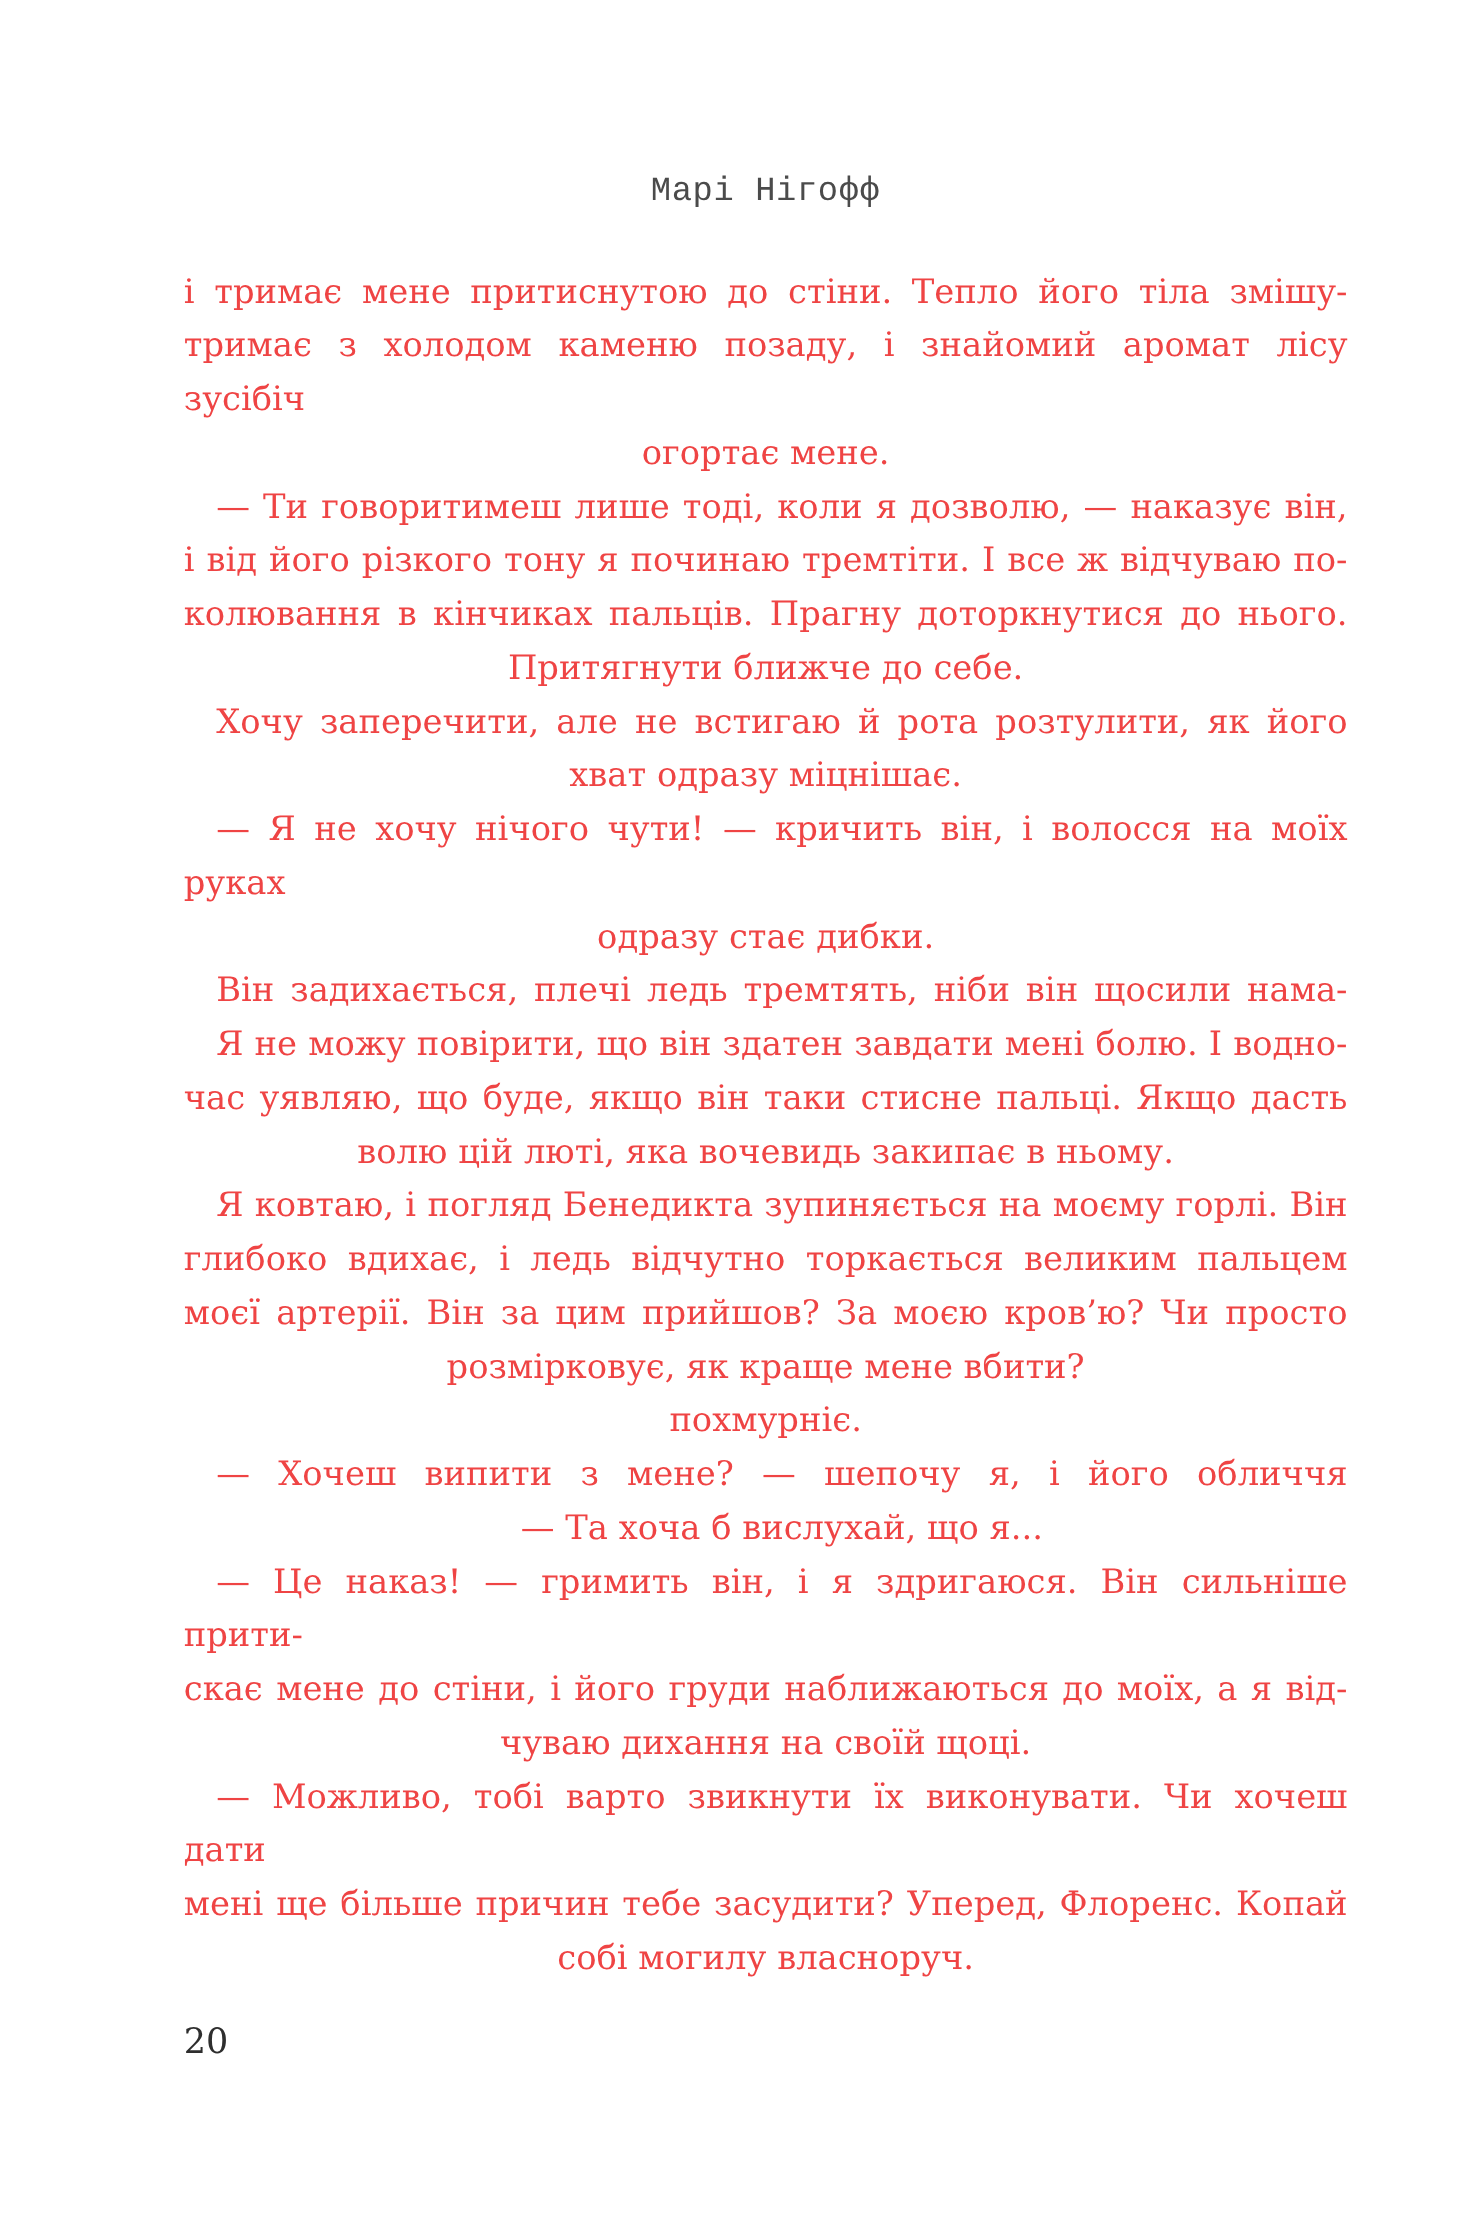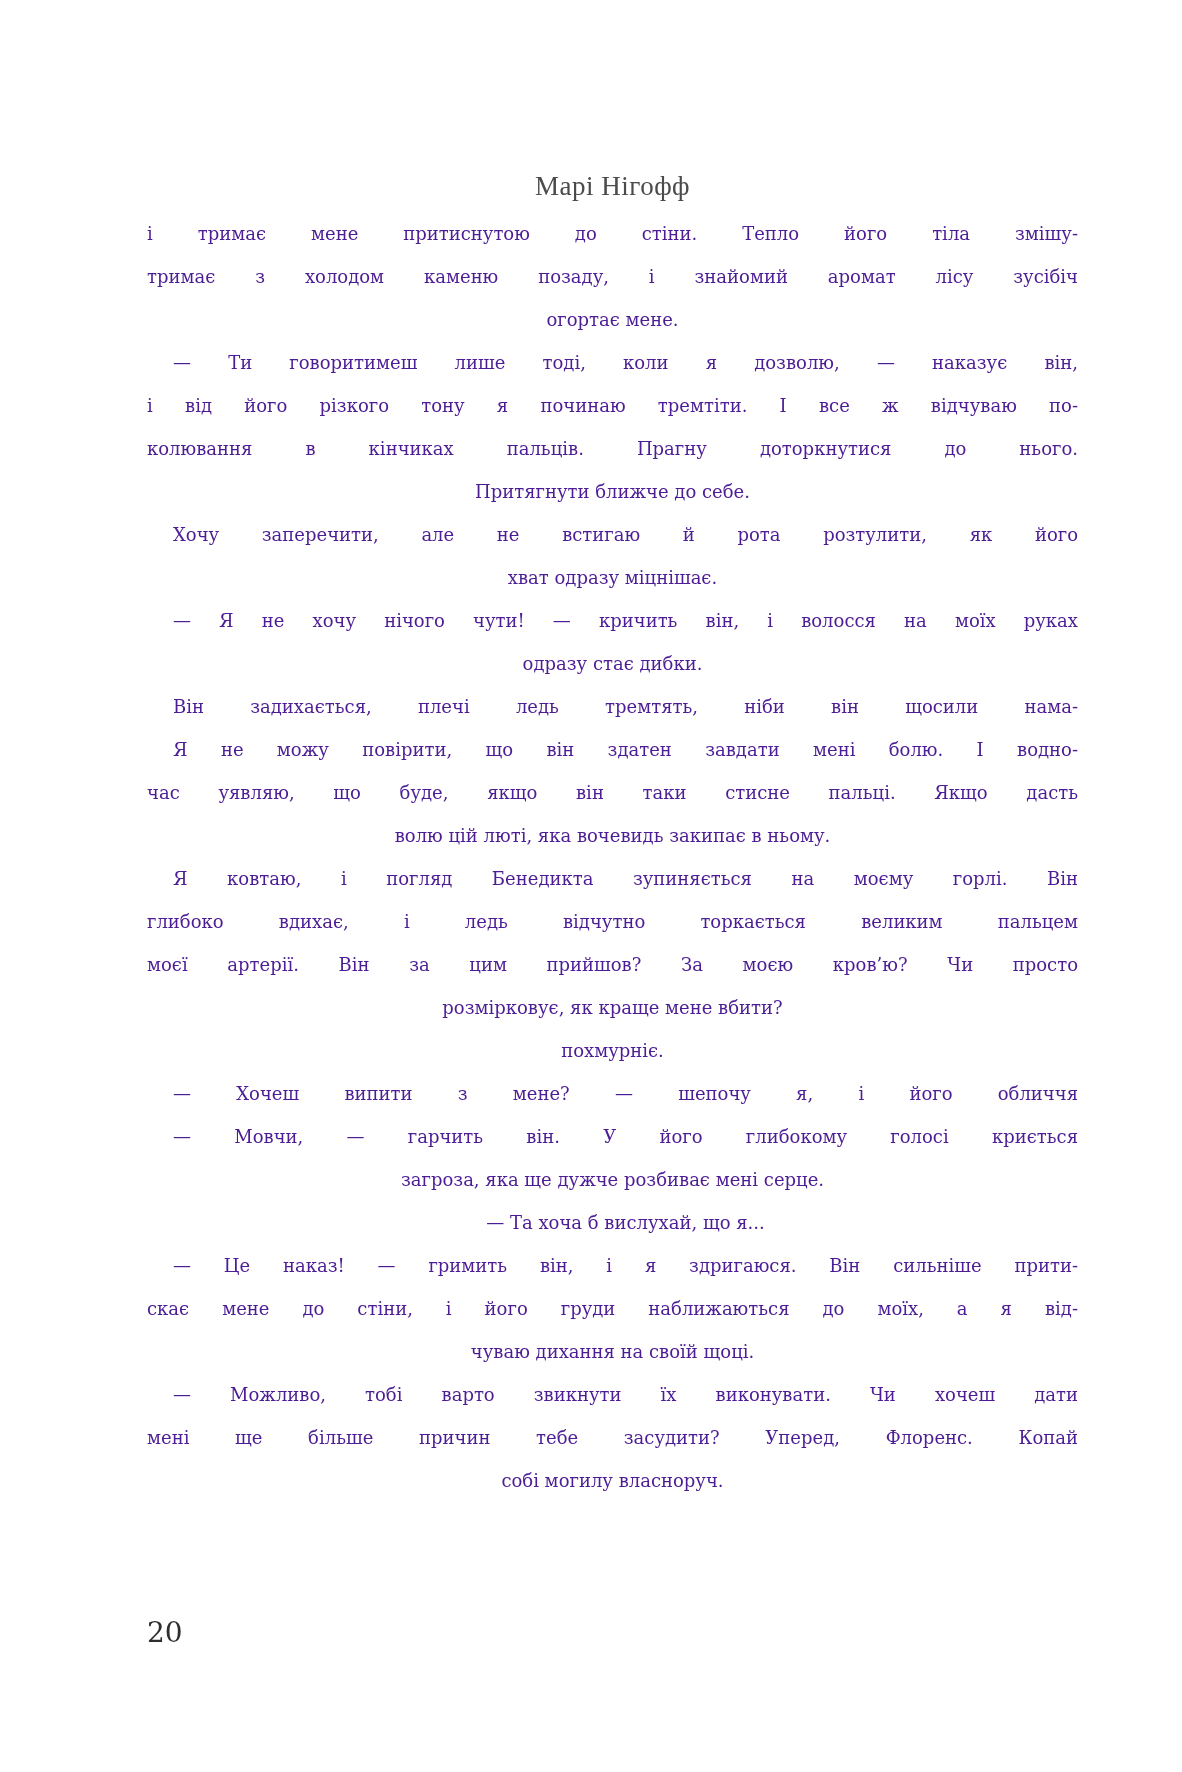--- a/index.html
+++ b/index.html
@@ -17,36 +17,35 @@
     width: 1182px;
     height: 1772px;
     background: #ffffff;
   }
   .running-header {
     position: absolute;
     left: 147px;
     top: 138px;
     width: 931px;
     text-align: center;
-    font-family: Liberation Serif, serif;
+    font-family: Liberation Mono, monospace;
     font-weight: 300;
     font-size: 27px;
     line-height: 32px;
     color: #4b4b4b;
     letter-spacing: 0.5px;
-    margin-top: 32px;
   }
   .text-block {
     position: absolute;
     left: 147px;
     top: 212px;
     width: 931px;
-    font-size: 18px;
+    font-size: 27px;
     line-height: 43px;
-    color: #4c1d95;
+    color: #ef4444;
   }
   .para { margin: 0; padding: 0; }
   .ln {
     text-align: justify;
     text-align-last: justify;
     white-space: normal;
   }
   .ln.last {
     text-align: center;
     text-align-last: auto;
@@ -101,24 +100,20 @@
         <div class="ln ind">Я ковтаю, і погляд Бенедикта зупиняється на моєму горлі. Він</div>
         <div class="ln">глибоко вдихає, і ледь відчутно торкається великим пальцем</div>
         <div class="ln">моєї артерії. Він за цим прийшов? За моєю кров’ю? Чи просто</div>
         <div class="ln last">розмірковує, як краще мене вбити?</div>
       </div>
       <div class="para">
         <div class="ln last">похмурніє.</div>
         <div class="ln ind">— Хочеш випити з мене? — шепочу я, і його обличчя</div>
       </div>
       <div class="para">
-        <div class="ln ind">— Мовчи, — гарчить він. У його глибокому голосі криється</div>
-        <div class="ln last">загроза, яка ще дужче розбиває мені серце.</div>
-      </div>
-      <div class="para">
         <div class="ln last ind">— Та хоча б вислухай, що я...</div>
       </div>
       <div class="para">
         <div class="ln ind">— Це наказ! — гримить він, і я здригаюся. Він сильніше прити-</div>
         <div class="ln">скає мене до стіни, і його груди наближаються до моїх, а я від-</div>
         <div class="ln last">чуваю дихання на своїй щоці.</div>
       </div>
       <div class="para">
         <div class="ln ind">— Можливо, тобі варто звикнути їх виконувати. Чи хочеш дати</div>
         <div class="ln">мені ще більше причин тебе засудити? Уперед, Флоренс. Копай</div>

